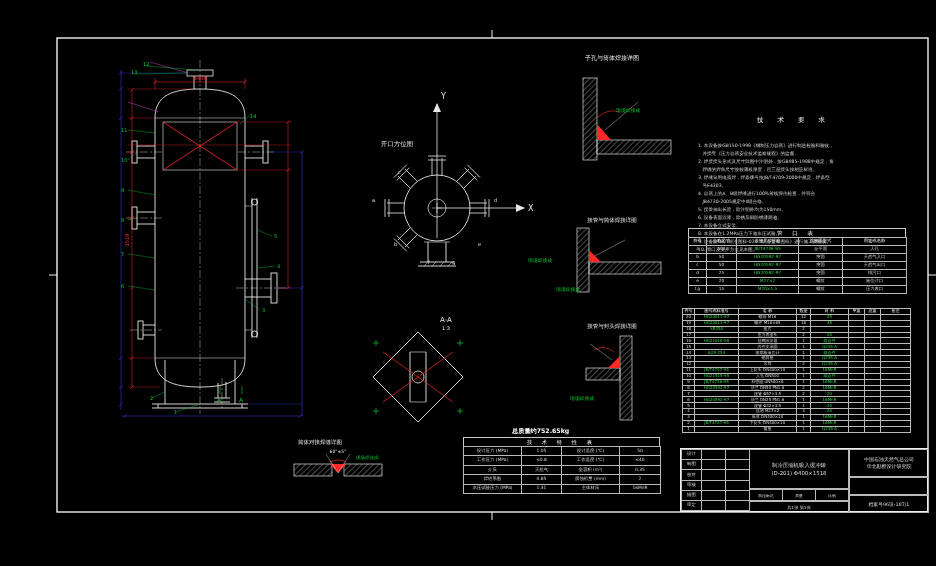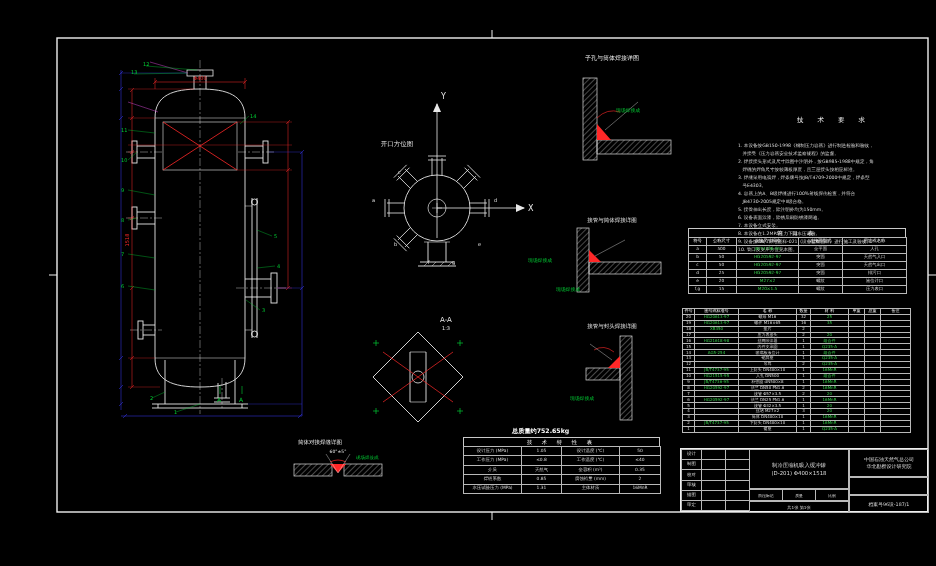--- a/index.html
+++ b/index.html
@@ -319,21 +319,21 @@
     <polygon points="330,464 346,464 338,473" fill="#ff2828" stroke="none"></polygon>
     <path d="M330,462 Q338,458 346,462" stroke="#ff2828" stroke-width="0.7" fill="none"></path>
     <line x1="338" y1="473" x2="326" y2="454" stroke="#e8e8e8" stroke-width="0.4"></line>
     <line x1="338" y1="473" x2="350" y2="454" stroke="#e8e8e8" stroke-width="0.4"></line>
     <text x="338" y="453" text-anchor="middle" font-size="4.5" fill="#e8e8e8">60°±5°</text>
   </g>
 
   <text x="512" y="433" font-size="6.2" font-weight="bold" fill="#ffffff">总质量约752.65kg</text>
 </svg>
 
-<div class="abs techreq" style="left:738px;top:98px;width:192px;height:138px">
+<div class="abs techreq" style="left:698px;top:98px;width:192px;height:138px">
   <div class="tr-title">技 术 要 求</div>
   <div><div>1. 本设备按GB150-1998《钢制压力容器》进行制造检验和验收，</div><div>   并接受《压力容器安全技术监察规程》的监督。</div><div>2. 焊接接头形式及尺寸除图中注明外，按GB985-1988中规定，角</div><div>   焊缝的焊角尺寸按较薄板厚度，且三层接头按相应标准。</div><div>3. 焊缝采用电弧焊，焊条牌号按JB/T4709-2000中规定，焊条型</div><div>   号E4303。</div><div>4. 容器上的A、B级焊缝进行100%射线探伤检查，并符合</div><div>   JB4730-2005规定中Ⅱ级合格。</div><div>5. 接管伸出长度，除注明外均为150mm。</div><div>6. 设备表面涂漆，除锈后刷防锈漆两遍。</div><div>7. 本设备立式安装。</div><div>8. 本设备在1.2MPa压力下做水压试验。</div><div>9. 设备按GB/T标准图样-021《设备监察图样》进行施工及验收。</div><div>10. 管口及支座方位见本图。</div></div>
 </div>
 
 <div class="abs nozzle" style="left:688px;top:228px;width:218px">
   <div class="tbl-title">管 口 表</div>
   <table>
     <colgroup>
         <col style="width:18px">
         <col style="width:30px">

